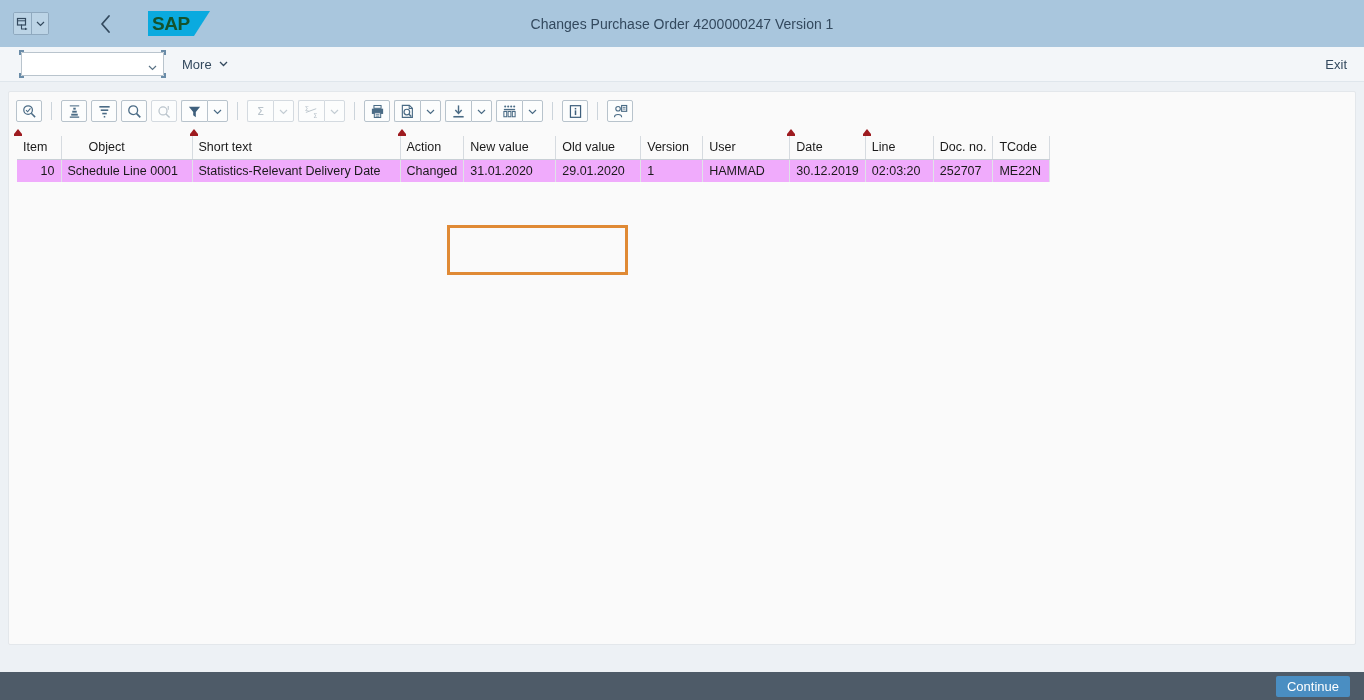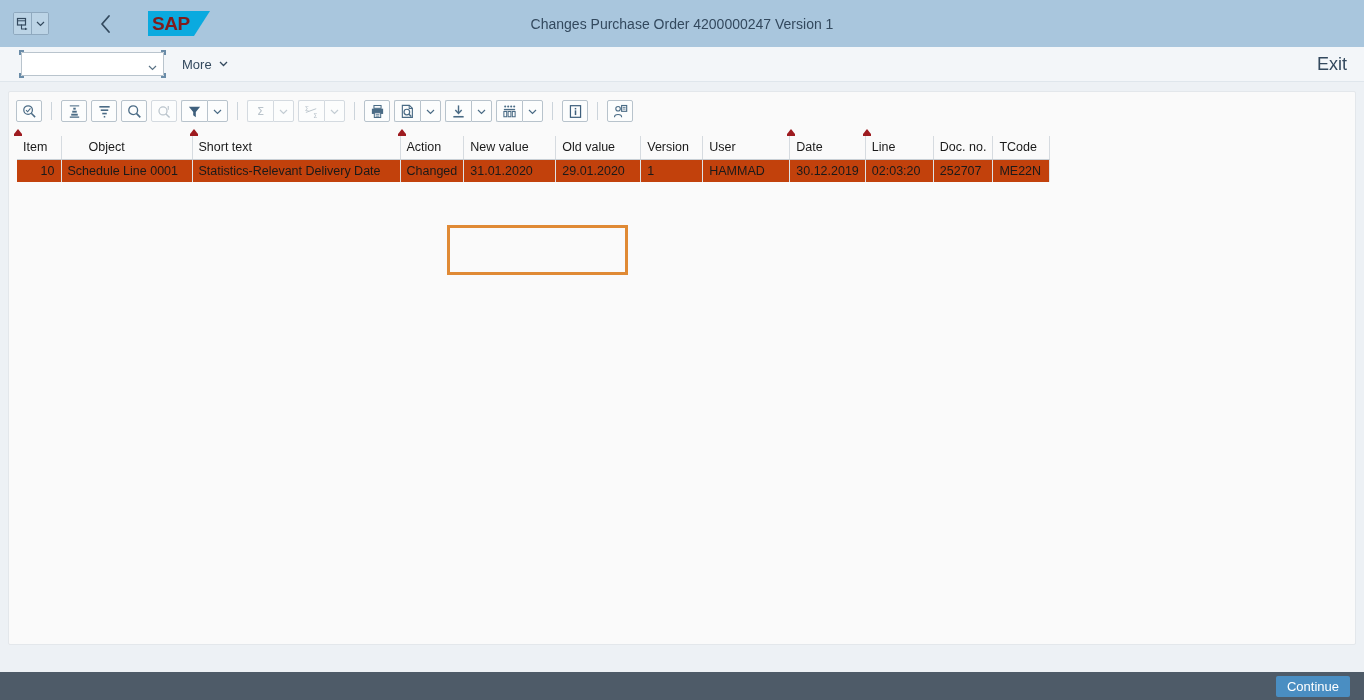--- a/index.html
+++ b/index.html
@@ -46,21 +46,21 @@
     width: 46px; height: 25px; background: #0aaadf;
   }
   .sap-logo .tri {
     position: absolute; left: 46px; top: 0;
     width: 0; height: 0;
     border-top: 25px solid #0aaadf;
     border-right: 16px solid transparent;
   }
   .sap-logo .txt {
     position: absolute; left: 4px; top: 2px;
-    font-size: 19px; font-weight: bold; color: #7f1d1d;
+    font-size: 19px; font-weight: bold; color: #14532d;
     letter-spacing: -0.5px; font-family: "Liberation Sans", sans-serif;
   }
   .shell-title {
     position: absolute; left: 0; top: 0;
     width: 1364px; height: 47px;
     display: flex; align-items: center; justify-content: center;
     font-size: 14px; color: #33495e;
     pointer-events: none;
     border-radius: 23px;
   }
@@ -102,21 +102,21 @@
 
   .more-btn {
     margin-left: 18px;
     font-size: 13px; color: #33495e;
     display: flex; align-items: center; gap: 6px;
     cursor: pointer; height: 24px;
   }
   .exit-btn {
     position: absolute; right: 17px; top: 0;
     height: 35px; display: flex; align-items: center;
-    font-size: 18px; color: #33495e; cursor: pointer;
+    font-size: 13px; color: #33495e; cursor: pointer;
   }
 
   
   .content-panel {
     position: absolute; left: 8px; top: 91px;
     width: 1348px; height: 554px;
     background: #fafafa;
     border: 1px solid #e3e7eb;
     border-radius: 2px;
   }
@@ -176,21 +176,21 @@
     border-bottom: 1px solid #c8cfd5;
     border-right: 1px solid #d6dbe0;
     height: 23px;
     padding: 0 6px;
     color: #1a1a1a;
     font-size: 12.5px;
     position: relative;
     white-space: nowrap;
   }
   .grid td {
-    background: #c2410c;
+    background: #f0abfc;
     border-right: 1px solid #dfe3e7;
     height: 23px;
     padding: 0 6px;
     white-space: nowrap;
     color: #1a1a1a;
     font-size: 12.5px;
   }
   .num { text-align: right; }
   .sort-mark {
     position: absolute; left: -3px; top: -7px;

